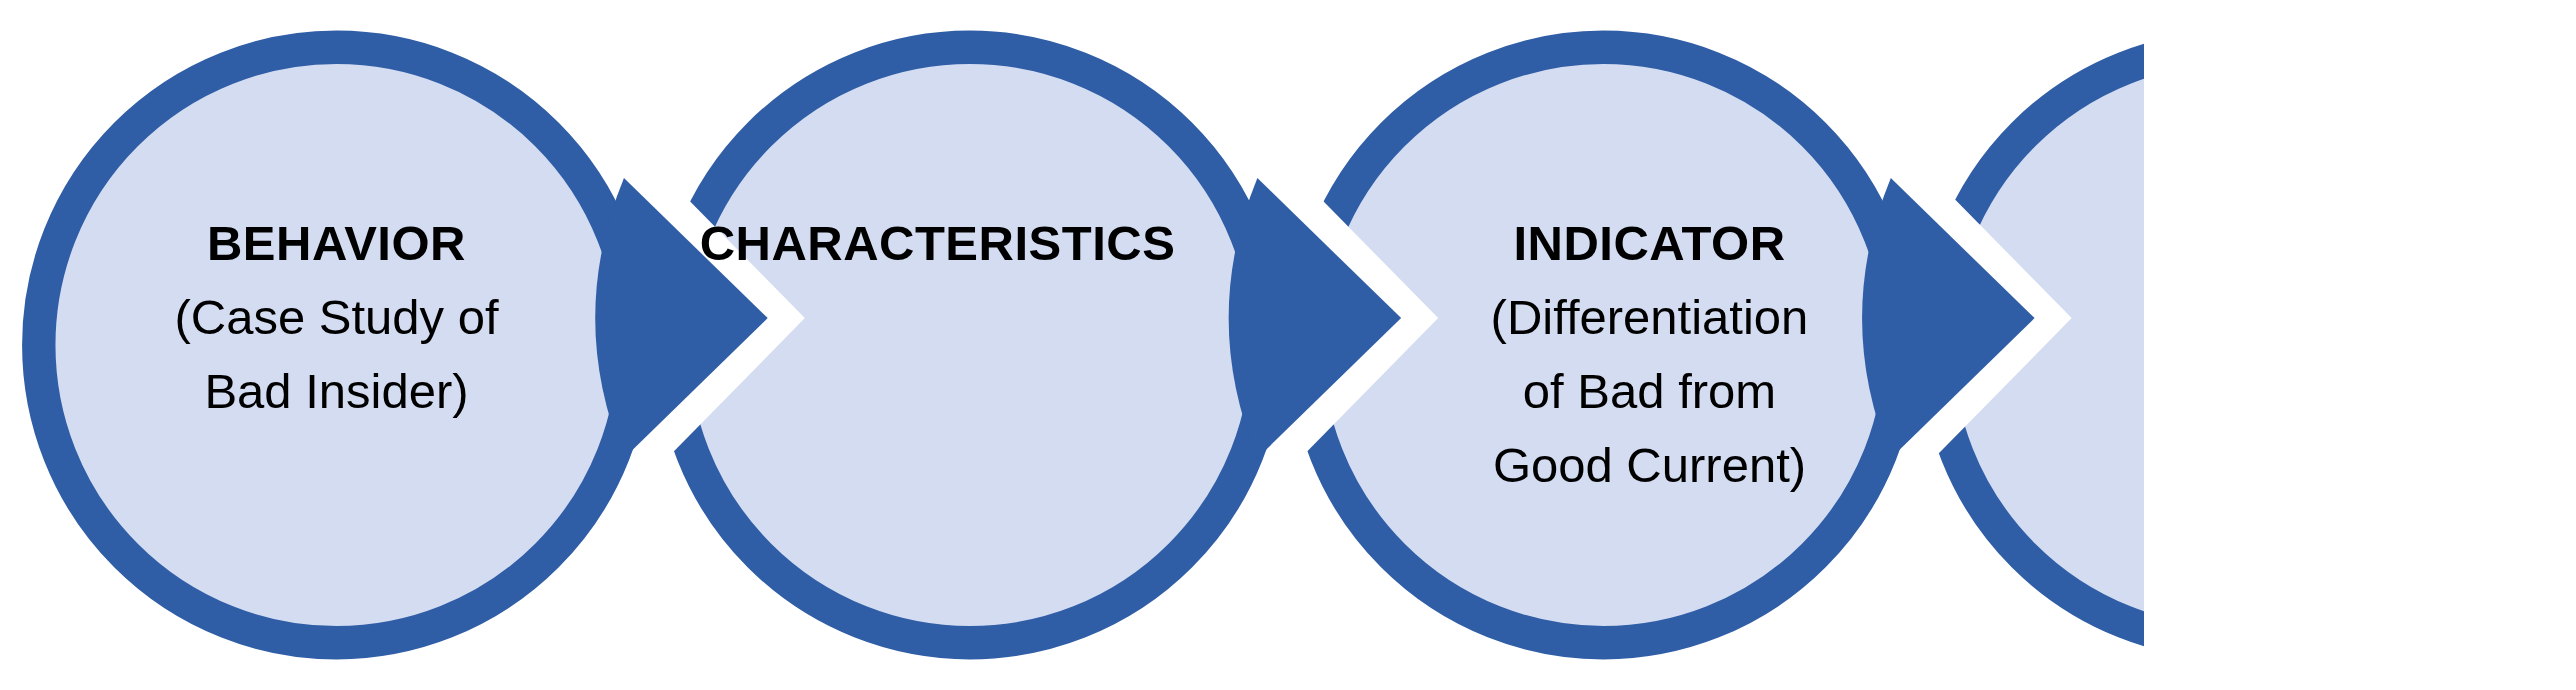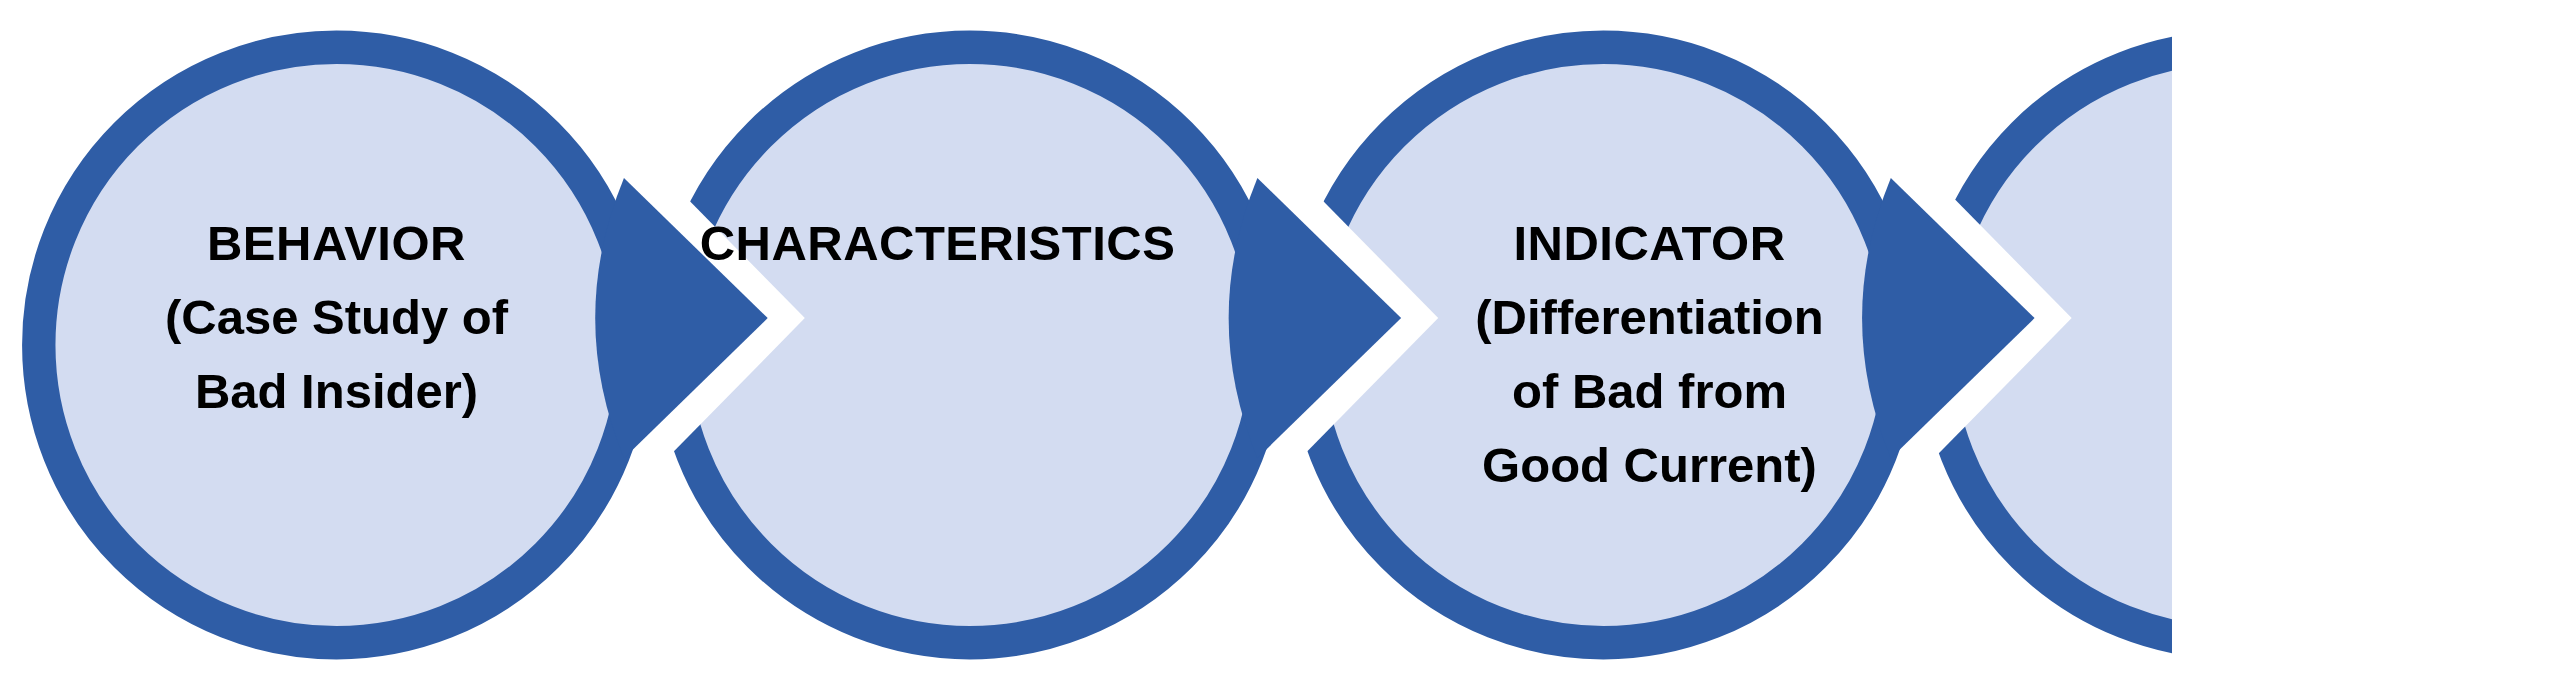--- a/index.html
+++ b/index.html
@@ -7,21 +7,20 @@
     padding: 0;
     background: #FFFFFF;
   }
   .diagram {
     position: relative;
     width: 2144px;
     height: 690px;
     background: #FFFFFF;
     font-family: "Liberation Sans", sans-serif;
     overflow: hidden;
-    padding-left: 28px;
   }
   .diagram svg {
     position: absolute;
     left: 0;
     top: 0;
     width: 2576px;
     height: 690px;
     display: block;
   }
   .node-label {
@@ -31,21 +30,21 @@
     text-align: center;
     color: #000000;
     line-height: 74px;
     font-size: 49px;
   }
   .node-label .node-title {
     font-weight: bold;
     letter-spacing: 0.5px;
   }
   .node-label .node-subtitle {
-    font-weight: bold;
+    font-weight: normal;
     white-space: pre-line;
   }
   .label-1 { left: 95px; }
   .label-2 { left: 696px; }
   .label-3 { left: 1408px; }
   .label-4 { left: 1993px; }
 
   .ring {
     fill: #D3DCF1;
     stroke: #2F5DA6;

